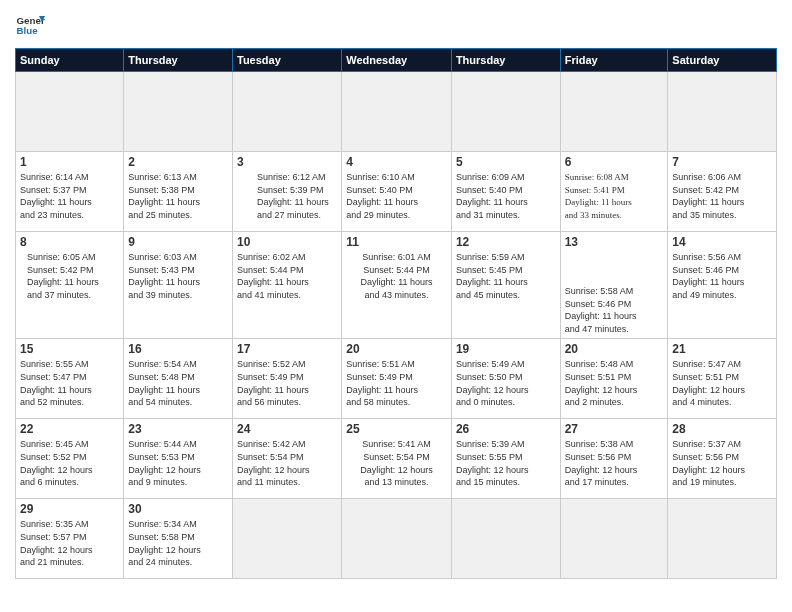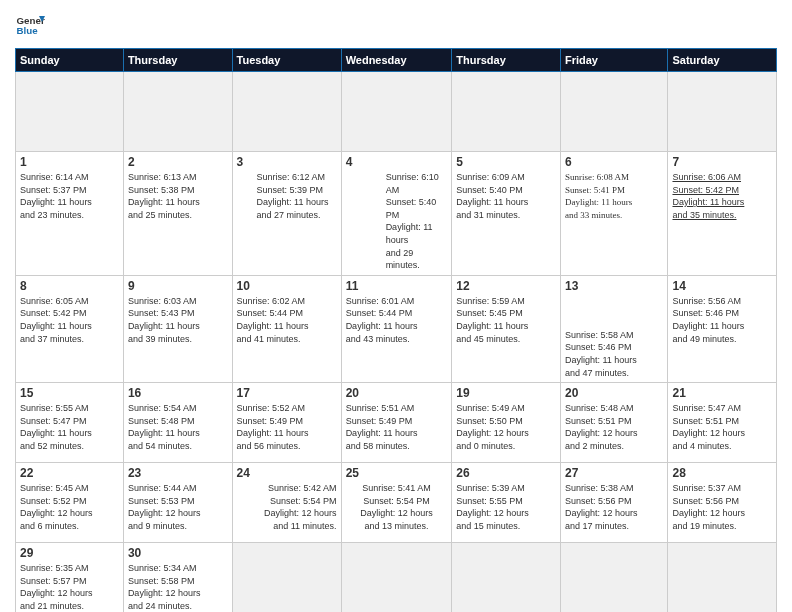--- a/index.html
+++ b/index.html
@@ -130,72 +130,72 @@
         </td>
         <td>
           <div class="day-number">3</div>
           <div class="day-info" style="white-space: pre-line; margin-left: 20px;">Sunrise: 6:12 AM
 Sunset: 5:39 PM
 Daylight: 11 hours
 and 27 minutes.</div>
         </td>
         <td>
           <div class="day-number">4</div>
-          <div class="day-info" style="white-space: pre-line; margin-left: 40px;">Sunrise: 6:10 AM
+          <div class="day-info" style="white-space: pre-line;">Sunrise: 6:10 AM
 Sunset: 5:40 PM
 Daylight: 11 hours
 and 29 minutes.</div>
         </td>
         <td>
           <div class="day-number">5</div>
           <div class="day-info" style="white-space: pre-line;">Sunrise: 6:09 AM
 Sunset: 5:40 PM
 Daylight: 11 hours
 and 31 minutes.</div>
         </td>
         <td>
           <div class="day-number">6</div>
           <div class="day-info" style="white-space: pre-line; font-family: Liberation Serif, serif;">Sunrise: 6:08 AM
 Sunset: 5:41 PM
 Daylight: 11 hours
 and 33 minutes.</div>
         </td>
         <td>
           <div class="day-number">7</div>
-          <div class="day-info" style="white-space: pre-line; text-decoration: underline;">Sunrise: 6:06 AM
+          <div class="day-info" style="white-space: pre-line;">Sunrise: 6:06 AM
 Sunset: 5:42 PM
 Daylight: 11 hours
 and 35 minutes.</div>
         </td>
       </tr>
       <tr>
         <td>
           <div class="day-number">8</div>
-          <div class="day-info" style="white-space: pre-line;">Sunrise: 6:05 AM
+          <div class="day-info" style="white-space: pre-line; margin-left: 7px;">Sunrise: 6:05 AM
 Sunset: 5:42 PM
 Daylight: 11 hours
 and 37 minutes.</div>
         </td>
         <td>
           <div class="day-number">9</div>
           <div class="day-info" style="white-space: pre-line;">Sunrise: 6:03 AM
 Sunset: 5:43 PM
 Daylight: 11 hours
 and 39 minutes.</div>
         </td>
         <td>
           <div class="day-number">10</div>
           <div class="day-info" style="white-space: pre-line;">Sunrise: 6:02 AM
 Sunset: 5:44 PM
 Daylight: 11 hours
 and 41 minutes.</div>
         </td>
         <td>
           <div class="day-number">11</div>
-          <div class="day-info" style="white-space: pre-line;">Sunrise: 6:01 AM
+          <div class="day-info" style="white-space: pre-line; text-align: center;">Sunrise: 6:01 AM
 Sunset: 5:44 PM
 Daylight: 11 hours
 and 43 minutes.</div>
         </td>
         <td>
           <div class="day-number">12</div>
           <div class="day-info" style="white-space: pre-line;">Sunrise: 5:59 AM
 Sunset: 5:45 PM
 Daylight: 11 hours
 and 45 minutes.</div>
@@ -276,21 +276,21 @@
         </td>
         <td>
           <div class="day-number">23</div>
           <div class="day-info" style="white-space: pre-line;">Sunrise: 5:44 AM
 Sunset: 5:53 PM
 Daylight: 12 hours
 and 9 minutes.</div>
         </td>
         <td>
           <div class="day-number">24</div>
-          <div class="day-info" style="white-space: pre-line; text-align: right;">Sunrise: 5:42 AM
+          <div class="day-info" style="white-space: pre-line;">Sunrise: 5:42 AM
 Sunset: 5:54 PM
 Daylight: 12 hours
 and 11 minutes.</div>
         </td>
         <td>
           <div class="day-number">25</div>
           <div class="day-info" style="white-space: pre-line; text-align: center;">Sunrise: 5:41 AM
 Sunset: 5:54 PM
 Daylight: 12 hours
 and 13 minutes.</div>

